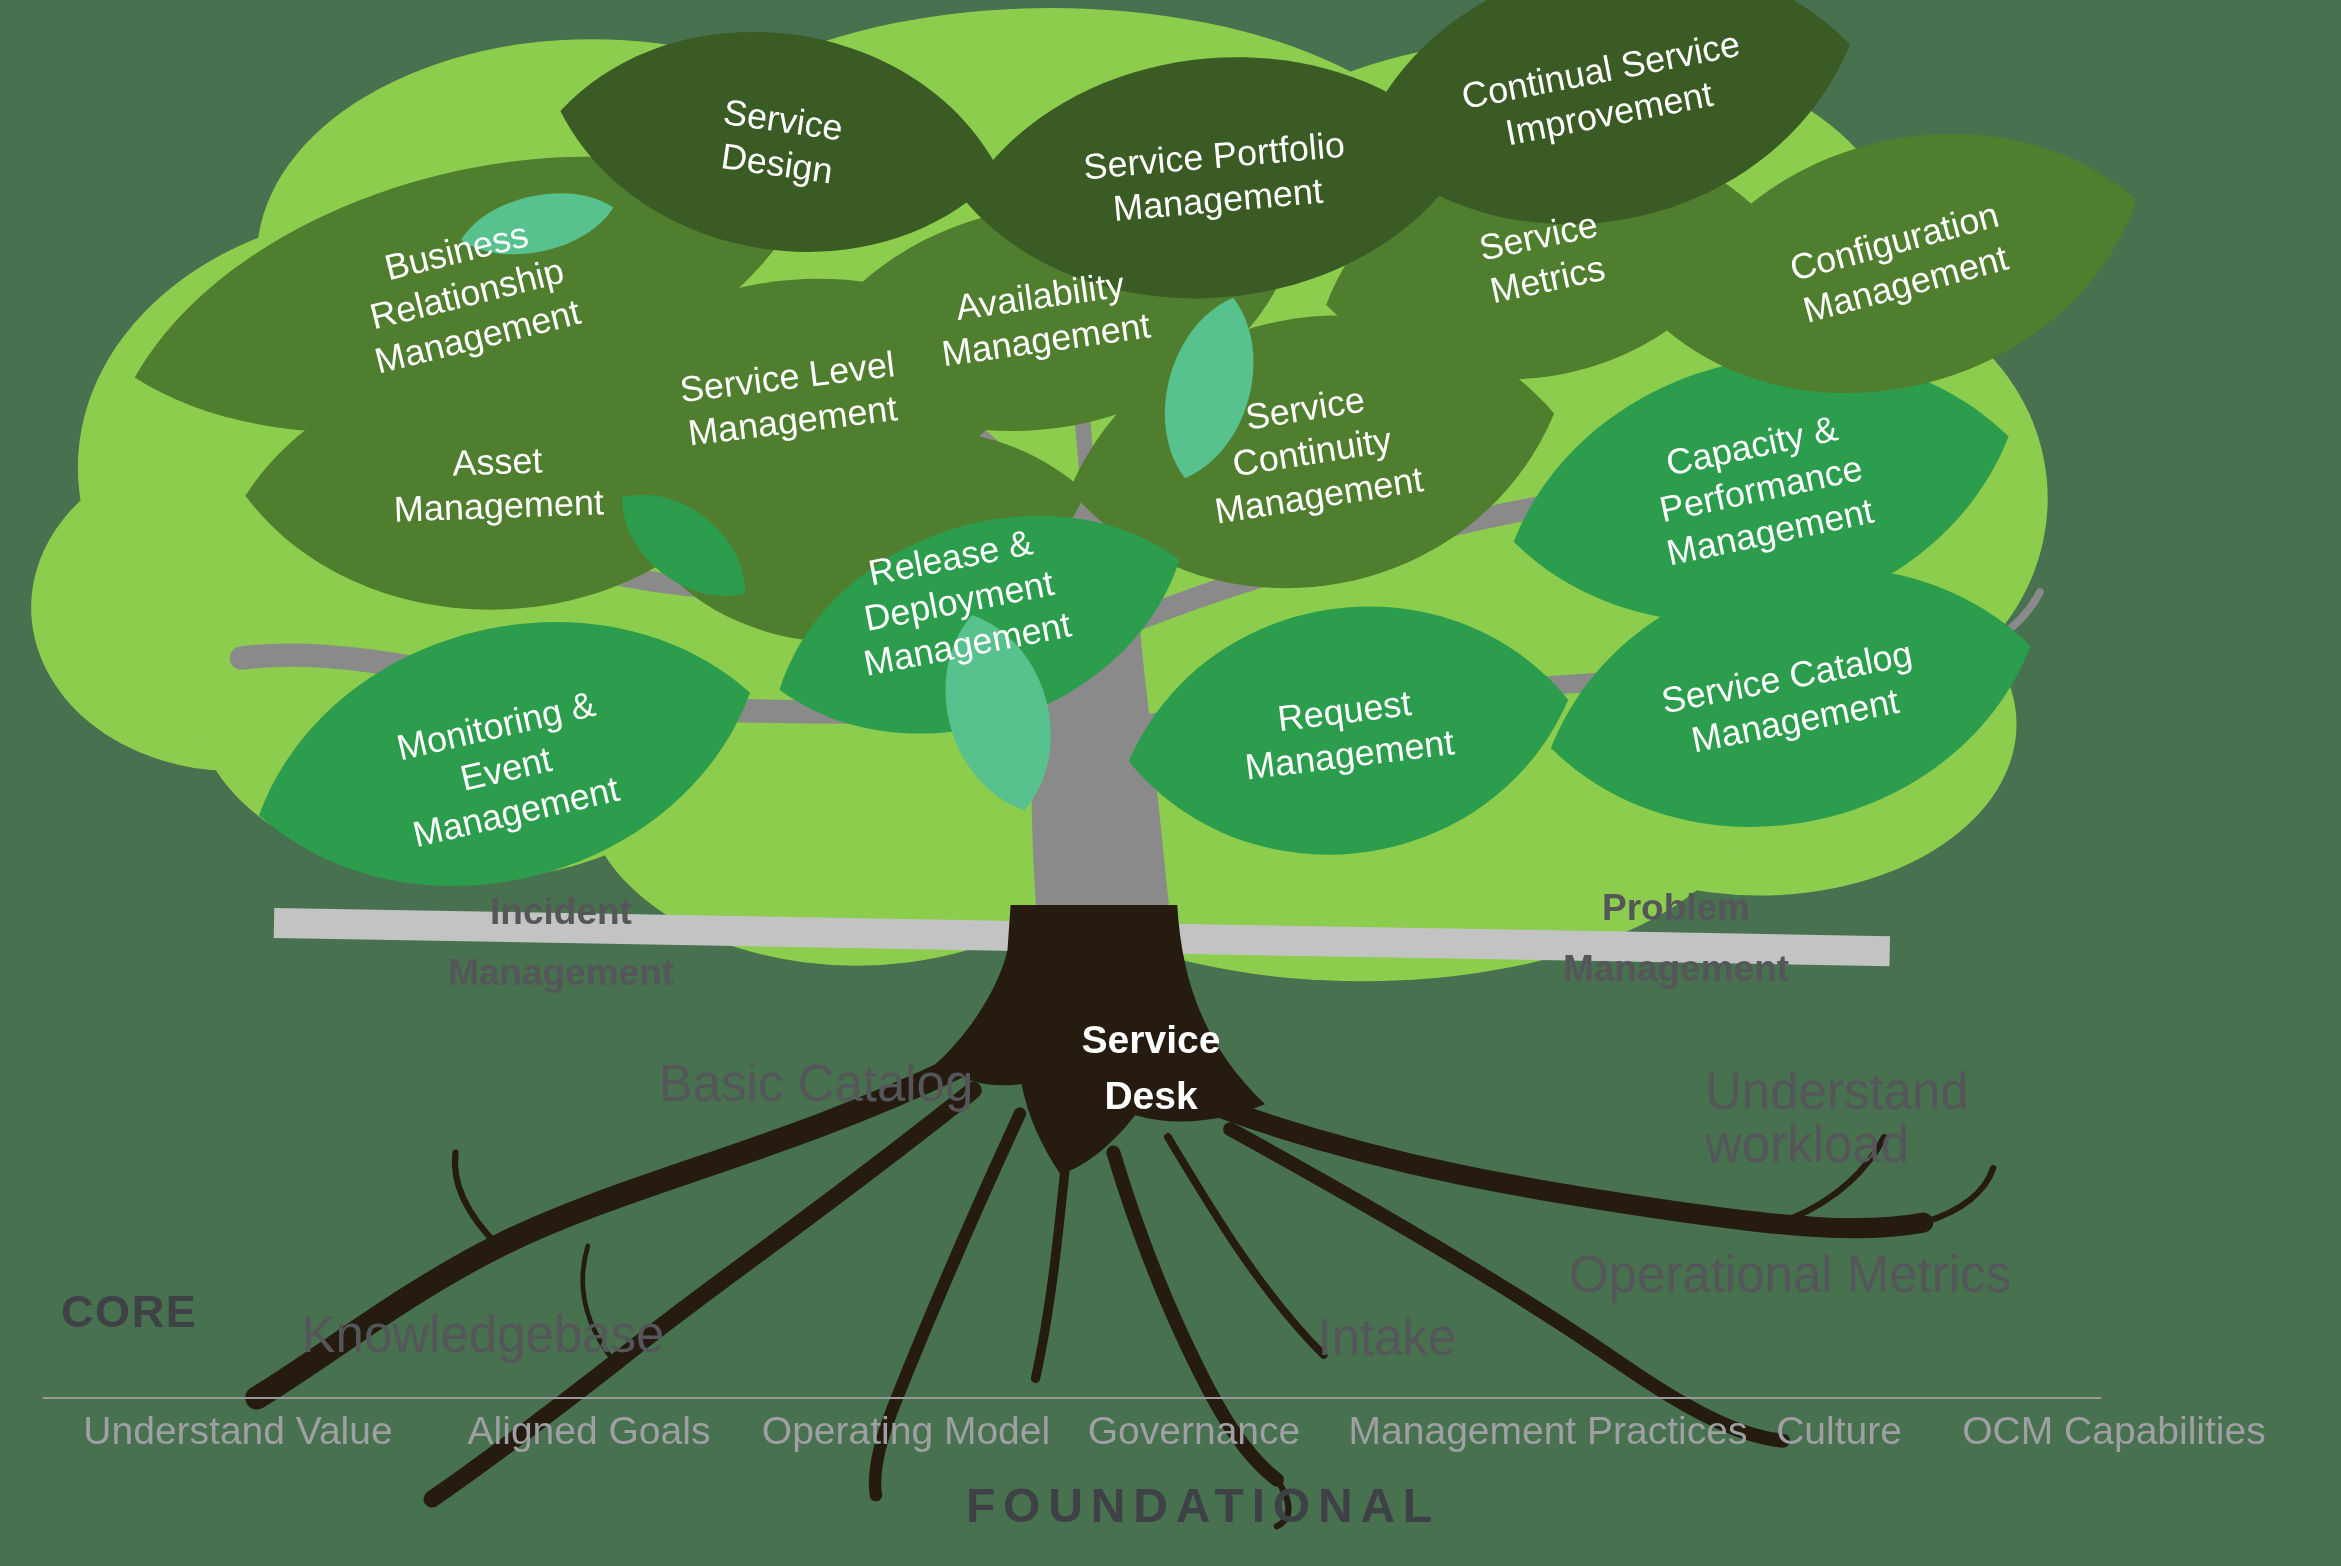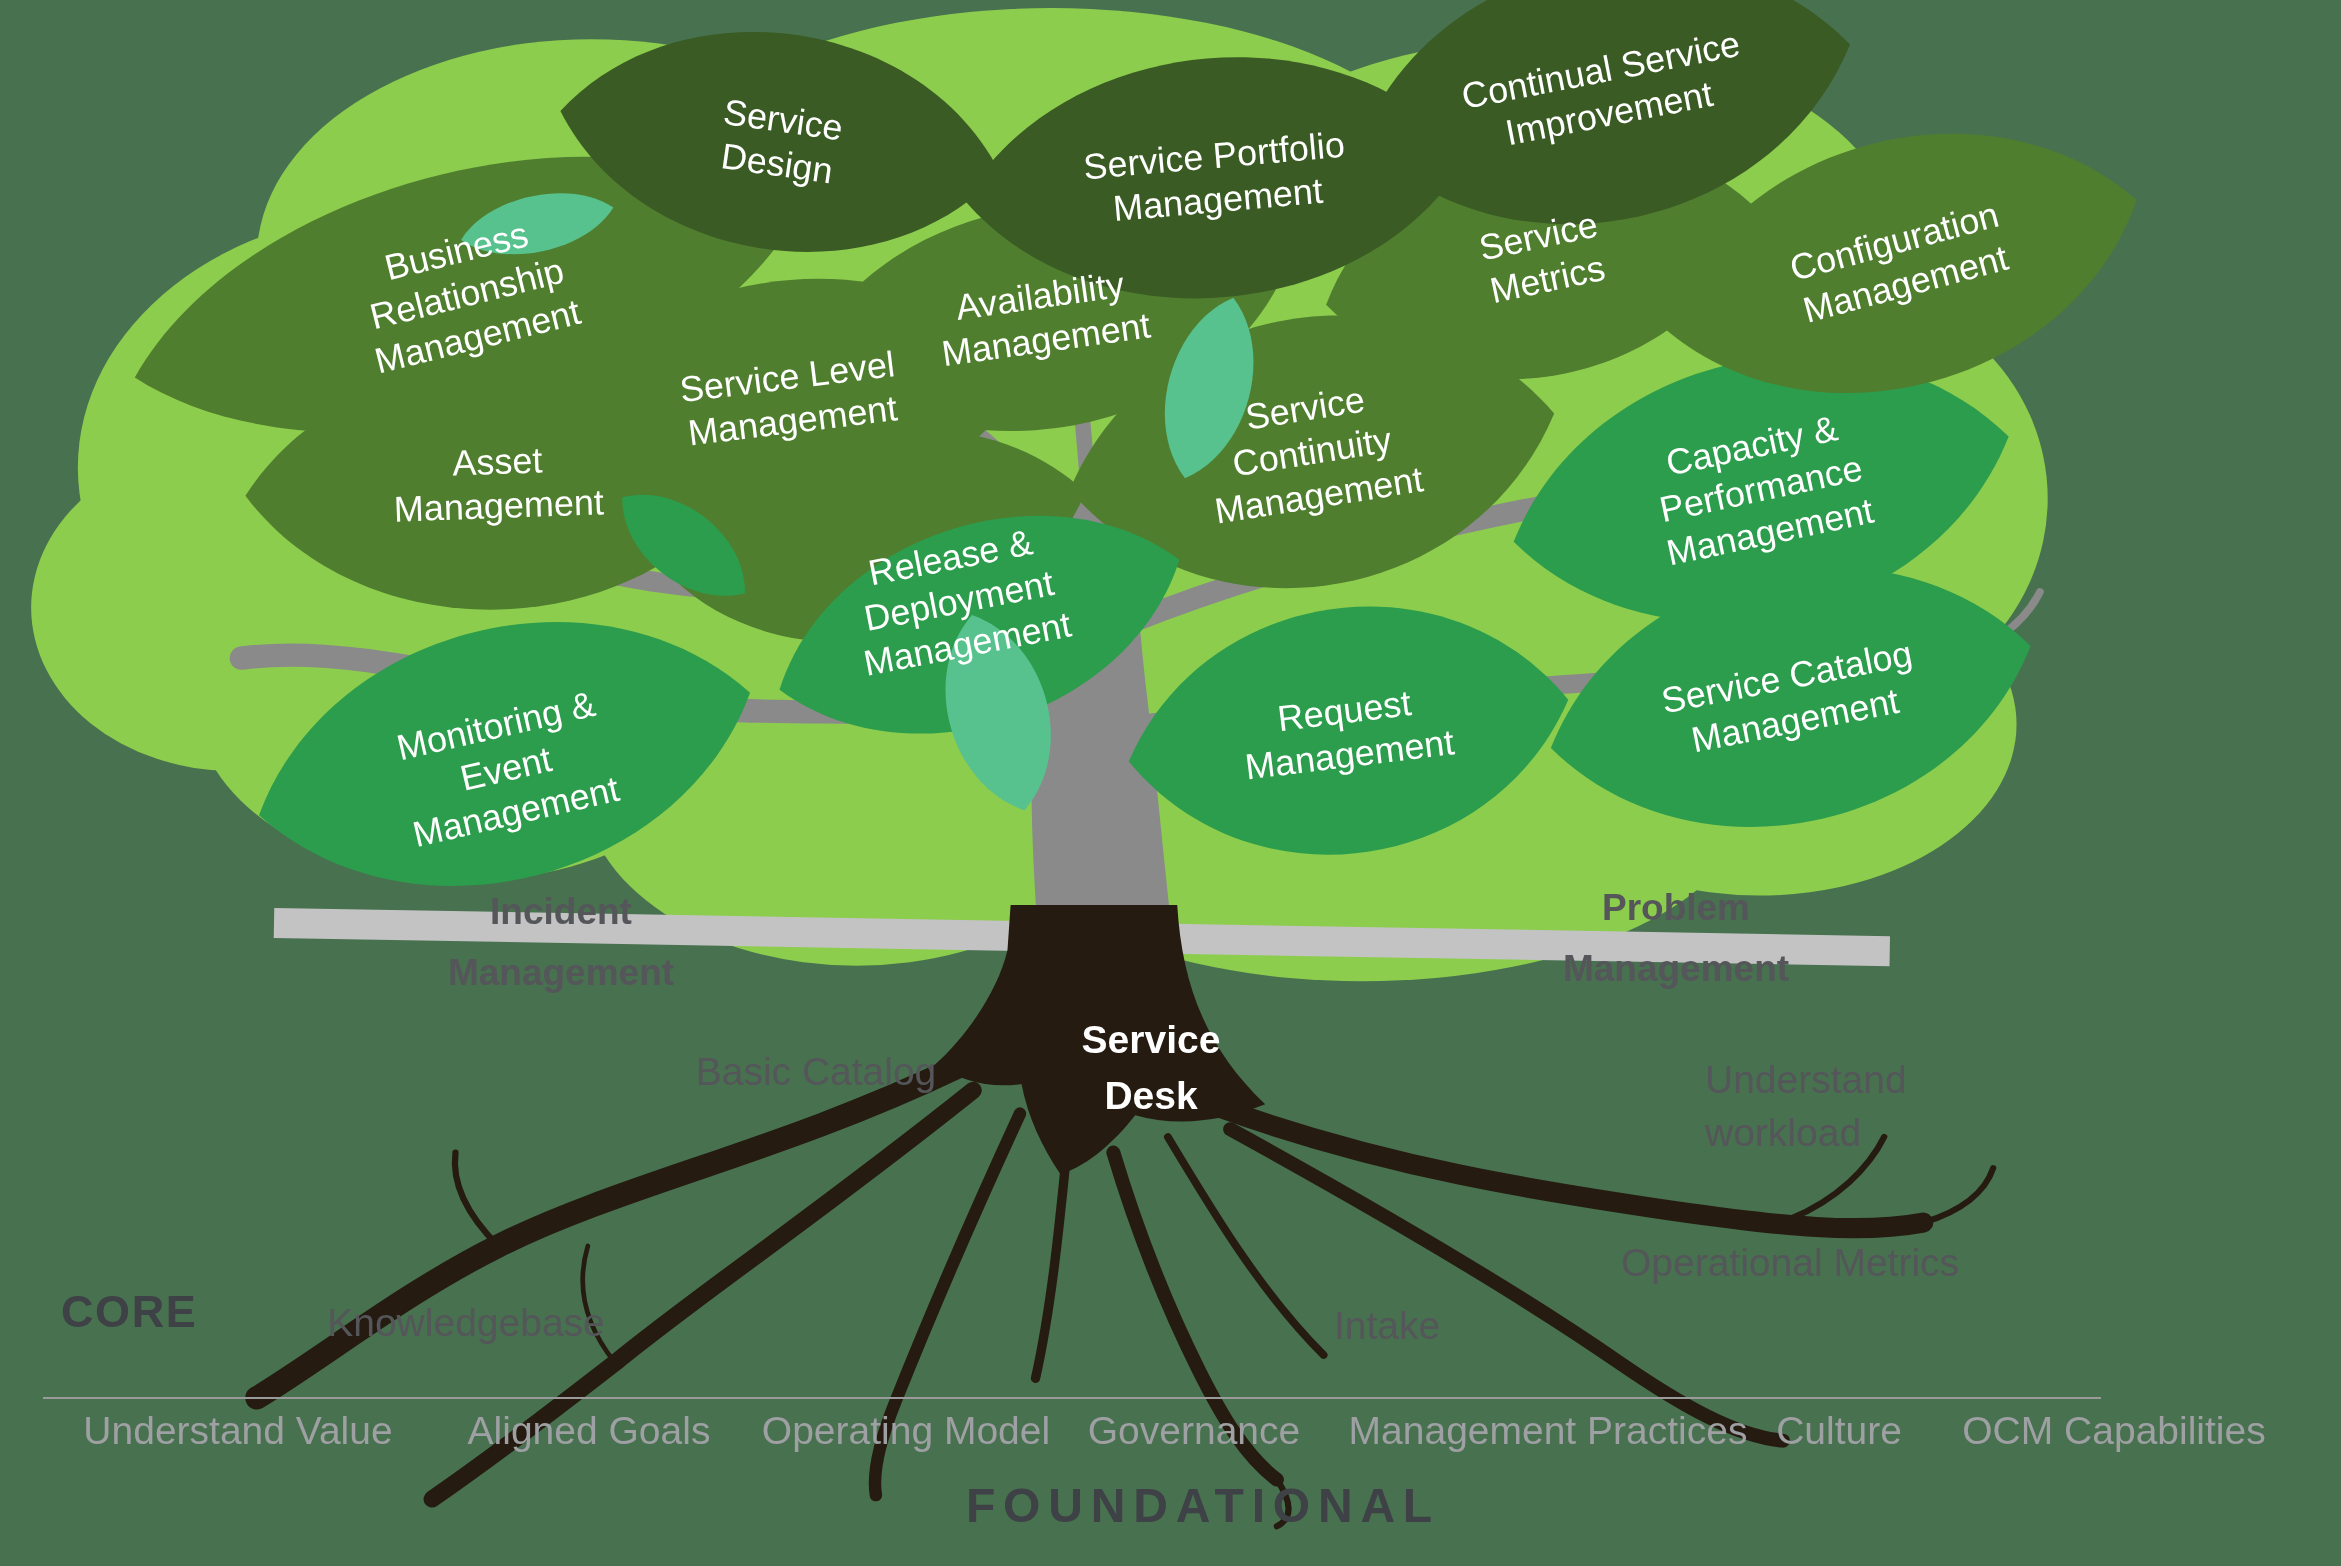--- a/index.html
+++ b/index.html
@@ -26,21 +26,21 @@
     text-align:center;white-space:nowrap;z-index:30;}
   .leaf-label span{display:block;}
 
   #bar{position:absolute;left:274px;top:908px;width:1616px;height:30px;
     background:var(--c-bar);transform:rotate(1deg);transform-origin:left center;z-index:20;}
 
   .practice{position:absolute;color:var(--c-textdark);font-weight:bold;font-size:37px;
     line-height:61px;text-align:center;white-space:nowrap;transform:translateX(-50%);z-index:40;}
   .practice span{display:block;}
 
-  .rootlabel{position:absolute;color:var(--c-textdark);font-size:39px;white-space:nowrap;z-index:40;}
+  .rootlabel{position:absolute;color:var(--c-textdark);font-size:51px;white-space:nowrap;z-index:40;margin-top:12px;}
   .rootlabel.centered{transform:translateX(-50%);text-align:center;}
   .rootlabel span{display:block;line-height:53px;}
 
   #service-desk{position:absolute;left:1151px;top:1012px;transform:translateX(-50%);
     color:var(--c-white);font-weight:bold;font-size:39px;line-height:56px;
     text-align:center;white-space:nowrap;z-index:40;}
   #service-desk span{display:block;}
 
   #core-label{position:absolute;left:61px;top:1286px;color:var(--c-heading);
     font-weight:bold;font-size:45px;letter-spacing:1.6px;z-index:40;}
@@ -215,21 +215,21 @@
     <span>Desk</span>
   </div>
 
   <div class="rootlabel centered" style="left:816px;top:1045px;">
     <span>Basic Catalog</span>
   </div>
   <div class="rootlabel" style="left:1705px;top:1053px;">
     <span>Understand</span>
     <span>workload</span>
   </div>
-  <div class="rootlabel centered" style="left:466px;top:1296px;">
+  <div class="rootlabel centered" style="left:483px;top:1296px;">
     <span>Knowledgebase</span>
   </div>
   <div class="rootlabel centered" style="left:1790px;top:1236px;">
     <span>Operational Metrics</span>
   </div>
   <div class="rootlabel centered" style="left:1387px;top:1299px;text-align:right;">
     <span>Intake</span>
   </div>
 
   <div id="core-label">CORE</div>

